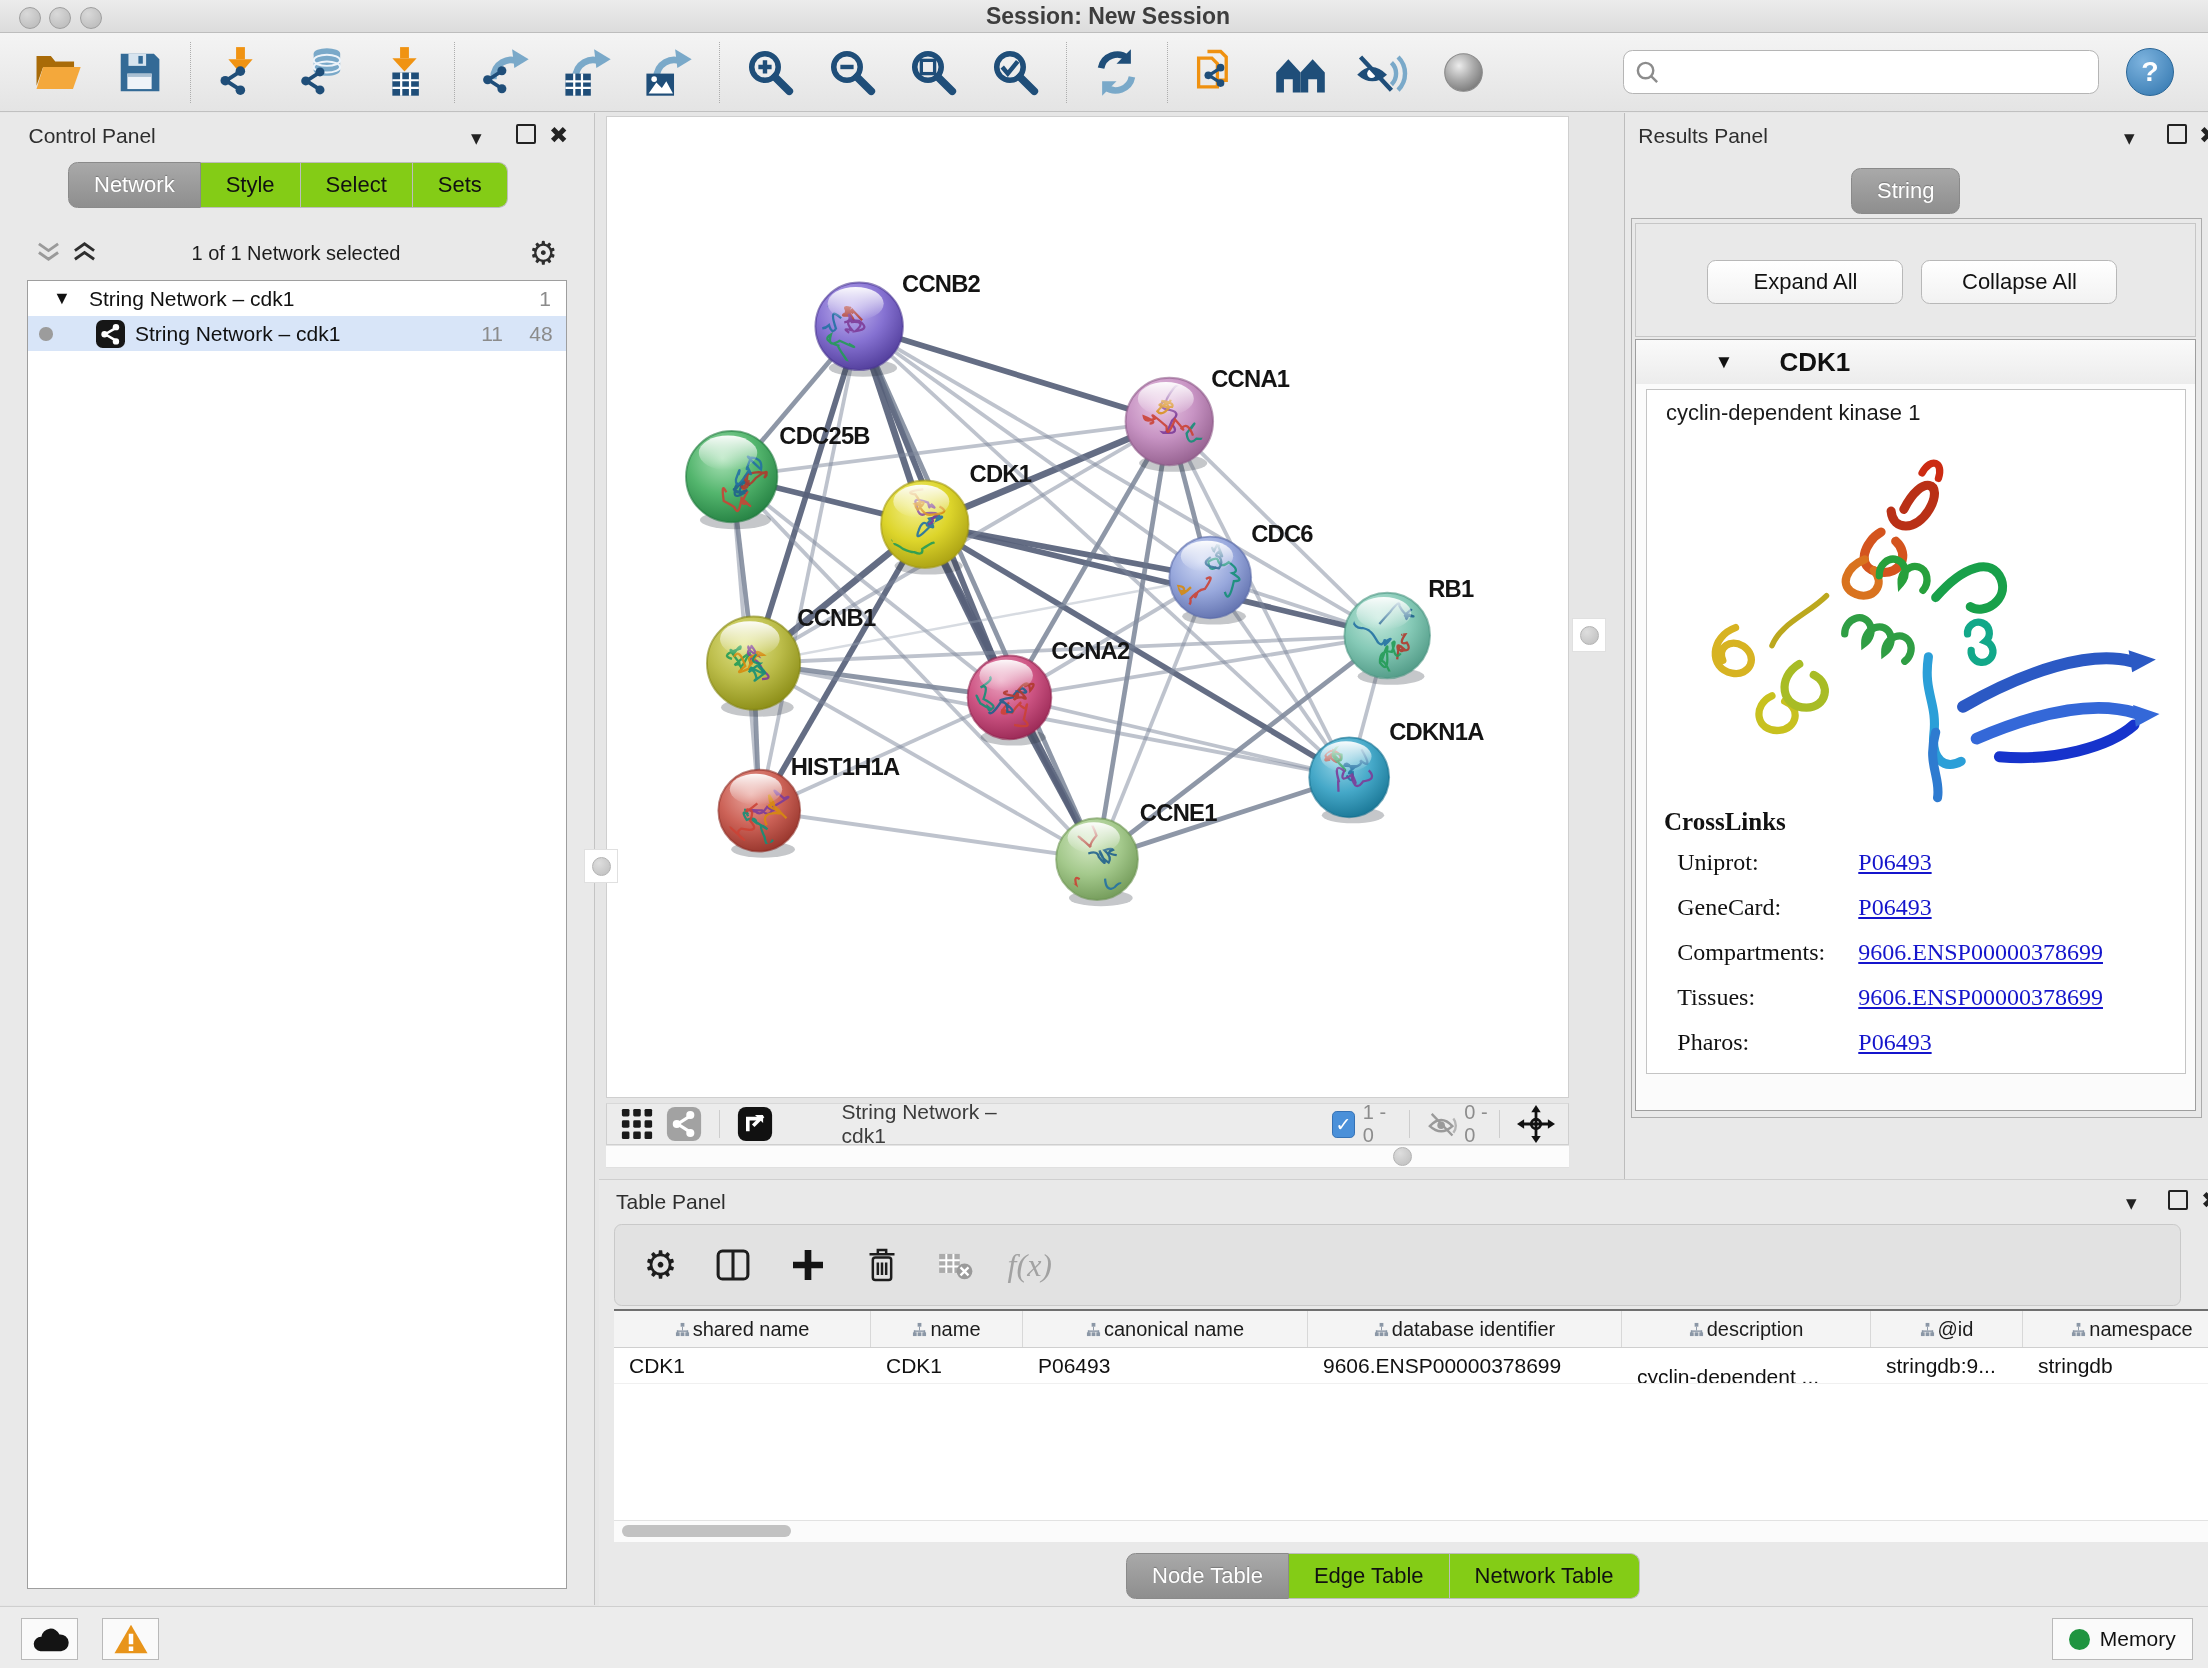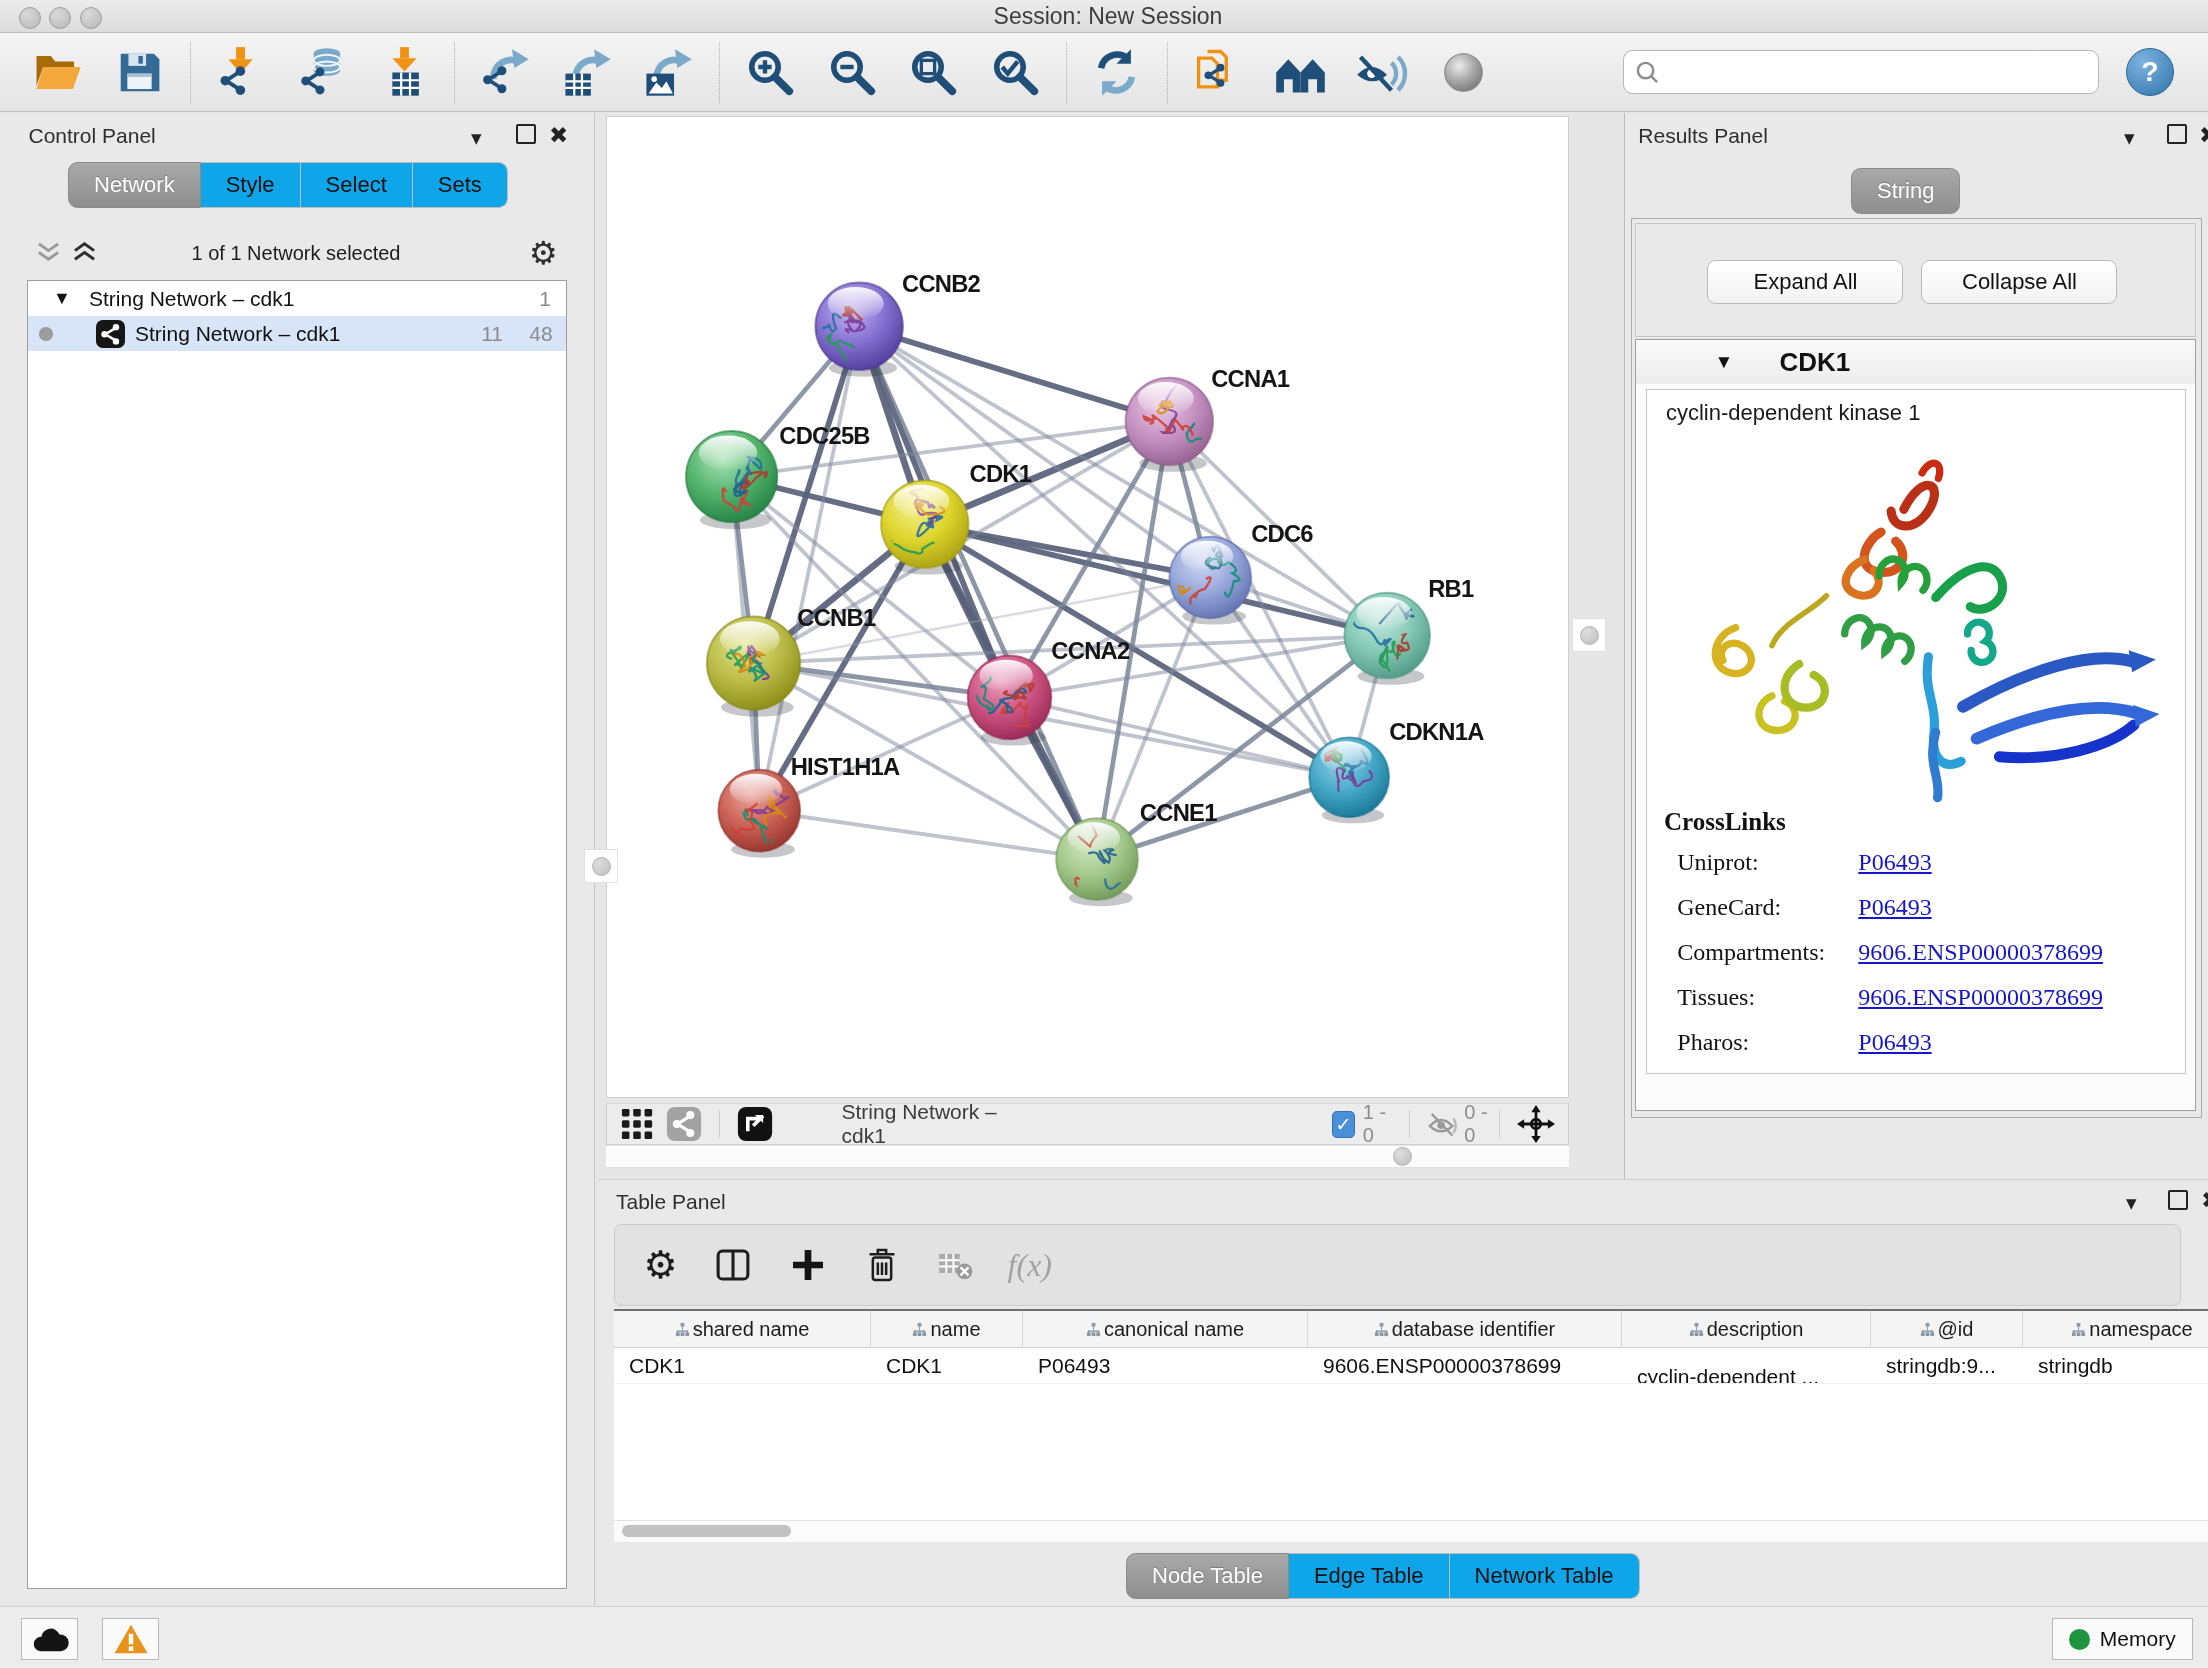--- a/index.html
+++ b/index.html
@@ -6,21 +6,21 @@
   body{width:2208px;height:1668px;position:relative;background:#e6e6e6;
        font-family:"Liberation Sans","DejaVu Sans",sans-serif;color:#222;overflow:hidden;}
   .abs{position:absolute;}
 
   
   #titlebar{position:absolute;left:0;top:0;width:2208px;height:32px;
     background:linear-gradient(#ececec,#dcdcdc);border-bottom:1px solid #bdbdbd;}
   .tlight{position:absolute;top:6.7px;width:20px;height:20px;border-radius:50%;
     background:radial-gradient(circle at 35% 30%,#d9d9d9,#b7b7b7);border:1px solid #9f9f9f;}
   #win-title{position:absolute;left:8px;right:0;top:0;height:32px;line-height:32px;text-align:center;
-    font-size:23px;font-weight:400;color:#3d3d3d;}
+    font-size:23px;font-weight:700;color:#3d3d3d;}
 
   
   #toolbar{position:absolute;left:0;top:33px;width:2208px;height:79px;
     background:linear-gradient(#f4f4f4,#e4e4e4);border-bottom:1px solid #c0c0c0;
     display:flex;align-items:center;padding:0 17px;box-sizing:border-box;}
   .tb-btn{width:53px;height:53px;margin:0 14.3px;flex:0 0 auto;}
   .tb-btn svg{width:53px;height:53px;display:block;}
   .tb-sep{width:0;height:61px;border-left:1.9px dotted #adadad;margin:0 9.5px;flex:0 0 auto;}
   #search-wrap{margin-left:auto;width:476px;height:44px;background:#fff;border:1px solid #b5b5b5;
     border-radius:9.5px;display:flex;align-items:center;padding:0 9.5px;box-sizing:border-box;}
@@ -31,21 +31,21 @@
     color:#fff;font-size:28.5px;font-weight:bold;text-align:center;line-height:44px;}
 
   
   .panel-title{font-size:21px;color:#2e2e2e;}
   .chrome{position:absolute;font-size:21px;color:#222;}
   .float-box{display:inline-block;width:16px;height:16px;border:2.4px solid #222;border-radius:1.9px;}
   .close-x{font-weight:bold;font-size:23px;}
 
   
   .seg-tabs{position:absolute;display:flex;}
-  .seg-tab{height:44px;line-height:44px;padding:0 25px;background:#0ea5e9;border:1px solid #bdbdbd;
+  .seg-tab{height:44px;line-height:44px;padding:0 25px;background:#84cc16;border:1px solid #bdbdbd;
     border-left:none;font-size:22px;color:#111;text-align:center;}
   .seg-tab:first-child{border-left:1px solid #bdbdbd;border-radius:9.5px 0 0 9.5px;}
   .seg-tab:last-child{border-radius:0 9.5px 9.5px 0;}
   .seg-tab.sel{background:linear-gradient(#a9a9a9,#8e8e8e);color:#fff;border-color:#8a8a8a;
     text-shadow:0 -1px 1px rgba(0,0,0,.25);}
   .seg-tab.sel:only-child{border-radius:9.5px;}
 
   
   #control-panel{position:absolute;left:0;top:113px;width:594px;height:1492px;background:#e9e9e9;
     border-right:1px solid #c4c4c4;}

